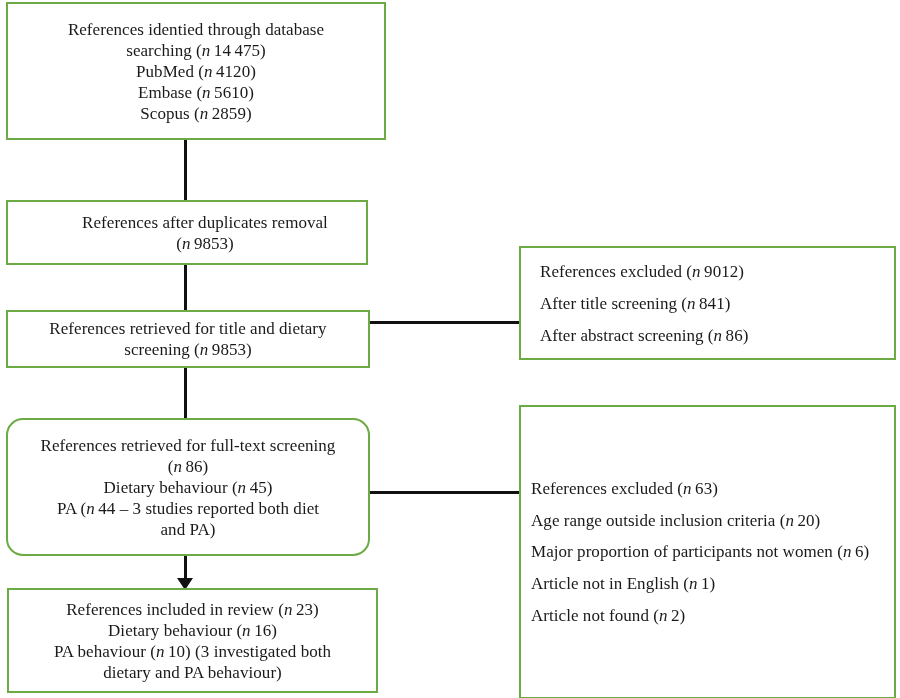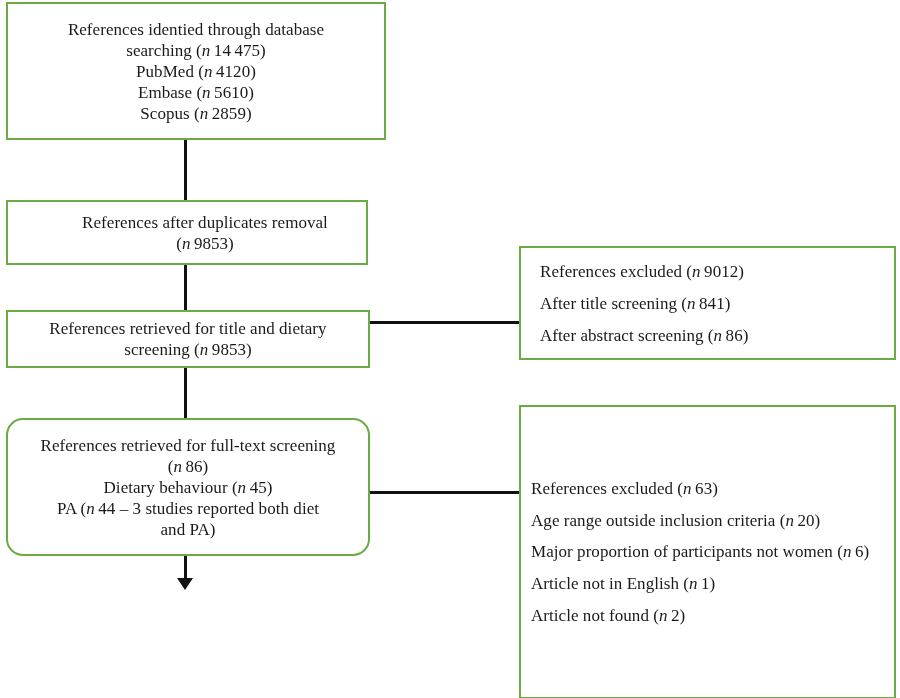--- a/index.html
+++ b/index.html
@@ -123,20 +123,26 @@
   </div>
 
   <div class="node centered" id="node-fulltext">
     <div class="node-line"><span>References retrieved for full-text screening</span></div>
     <div class="node-line">(<em class="n">n</em> 86)</div>
     <div class="node-line">Dietary behaviour (<em class="n">n</em> 45)</div>
     <div class="node-line">PA (<em class="n">n</em> 44 – 3 studies reported both diet</div>
     <div class="node-line">and PA)</div>
   </div>
 
+  <div class="node centered" id="node-included">
+    <div class="node-line">References included in review (<em class="n">n</em> 23)</div>
+    <div class="node-line">Dietary behaviour (<em class="n">n</em> 16)</div>
+    <div class="node-line">PA behaviour (<em class="n">n</em> 10) (3 investigated both</div>
+    <div class="node-line">dietary and PA behaviour)</div>
+  </div>
 
   <div class="node left-align" id="node-excluded-1">
     <div class="node-line">References excluded (<em class="n">n</em> 9012)</div>
     <div class="node-line">After title screening (<em class="n">n</em> 841)</div>
     <div class="node-line">After abstract screening (<em class="n">n</em> 86)</div>
   </div>
 
   <div class="node left-align" id="node-excluded-2">
     <div class="node-line">References excluded (<em class="n">n</em> 63)</div>
     <div class="node-line">Age range outside inclusion criteria (<em class="n">n</em> 20)</div>

